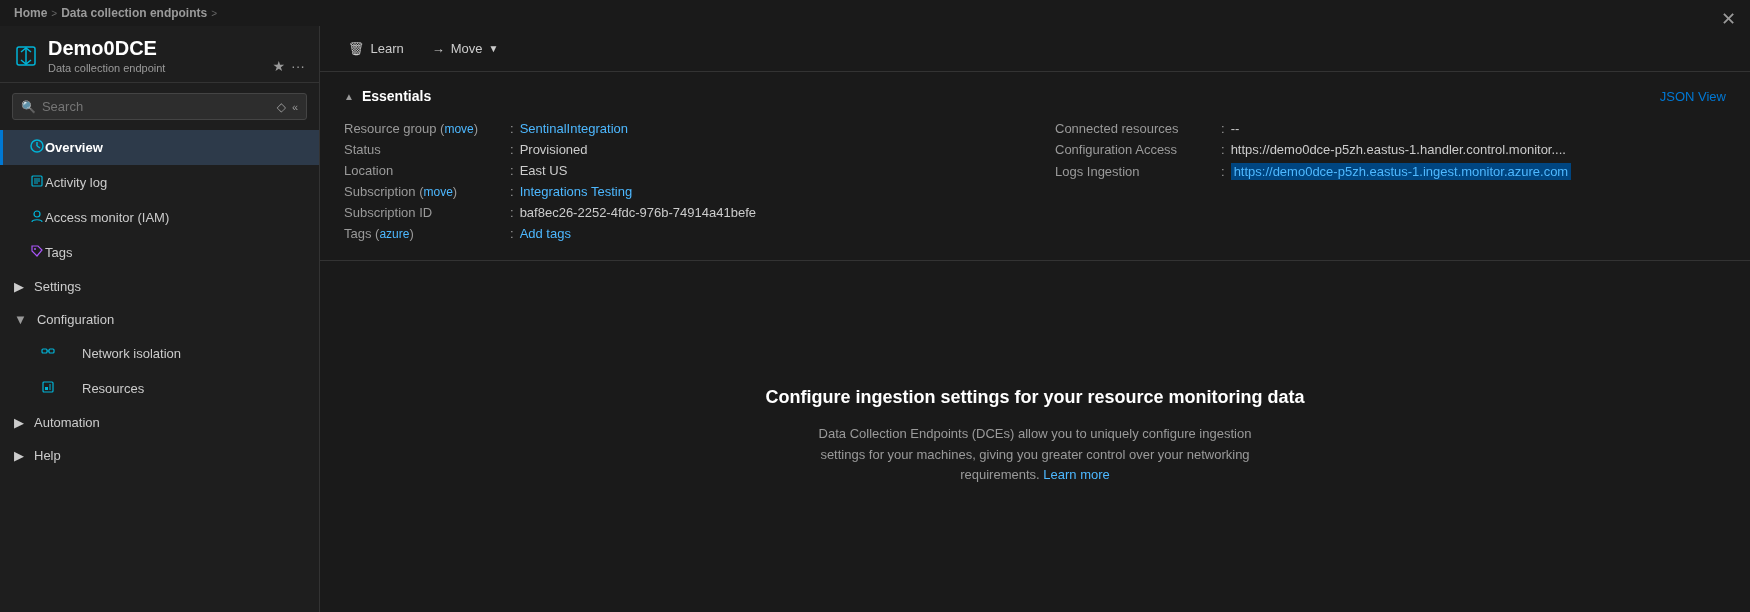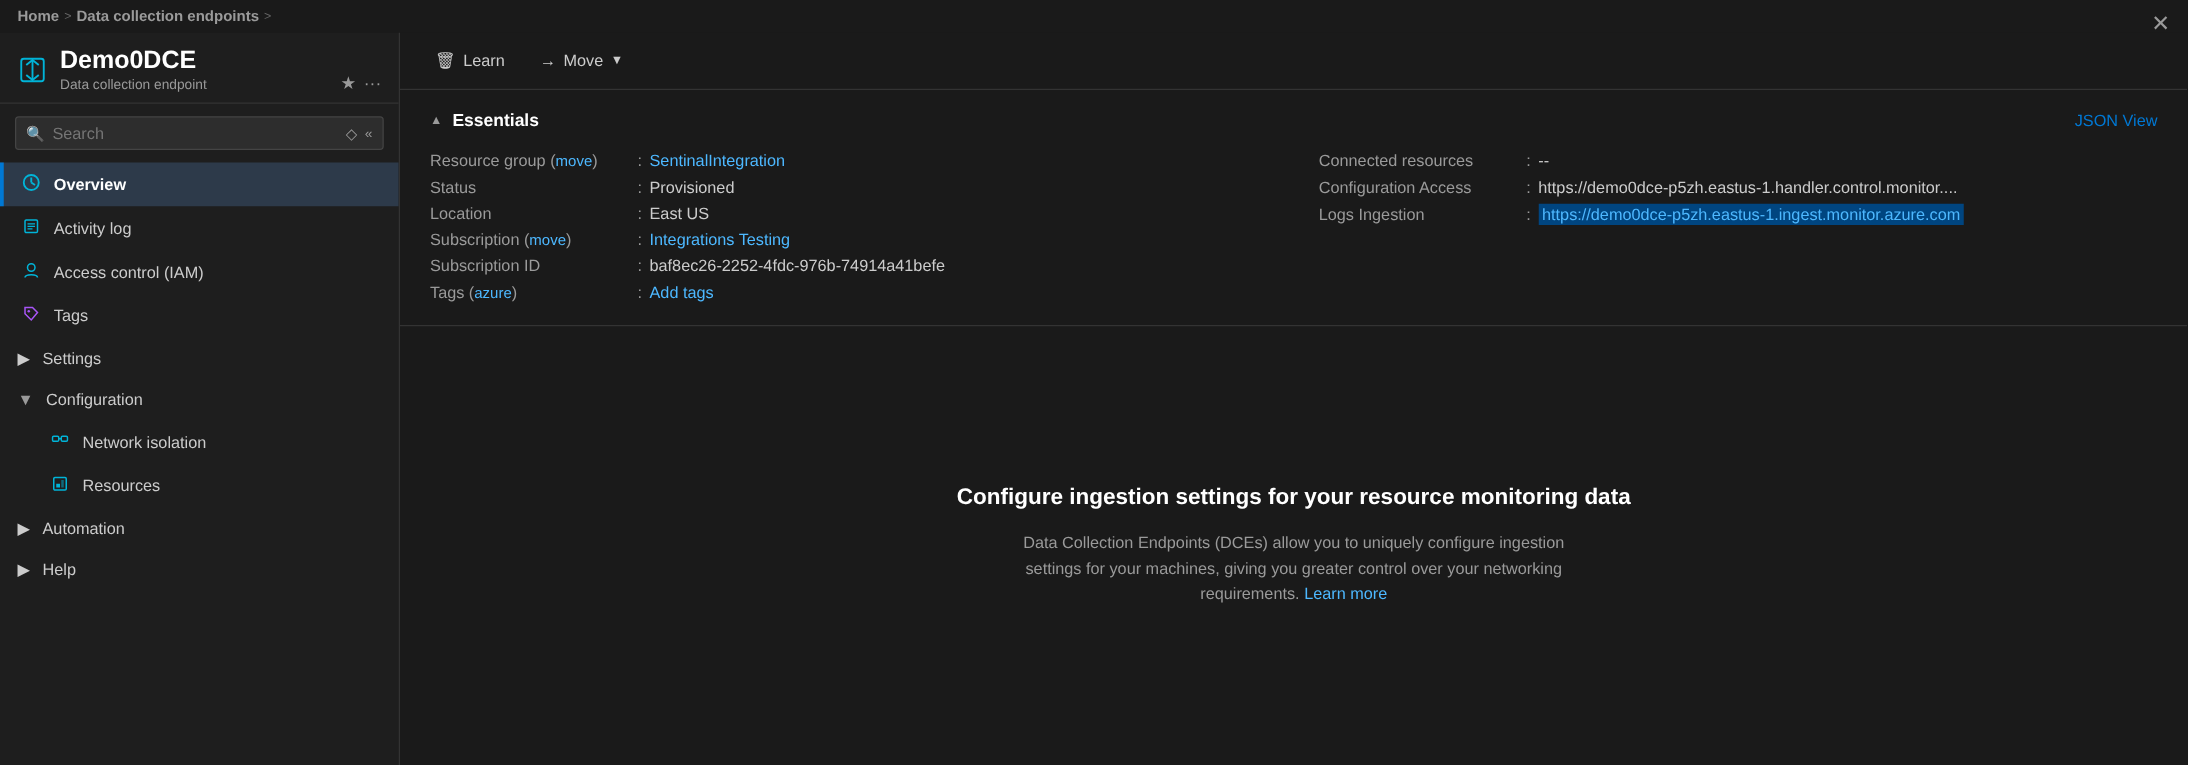--- a/index.html
+++ b/index.html
@@ -107,24 +107,23 @@
       font-size: 13px;
       outline: none;
       flex: 1;
     }
     .search-icon { color: #9a9a9a; font-size: 12px; }
 
     
     .nav-item {
       display: flex;
       align-items: center;
-      padding: 9px 14px;
+      padding: 9px 26px;
       cursor: pointer;
       color: #cccccc;
-      gap: 10px;
       font-size: 13px;
       border-left: 3px solid transparent;
     }
     .nav-item.active {
       background: #2d3a4a;
       border-left: 3px solid #0078d4;
       color: #ffffff;
       font-weight: 600;
     }
     .nav-icon {
@@ -143,21 +142,21 @@
       gap: 10px;
       font-size: 13px;
     }
 
     .nav-sub-item {
       display: flex;
       align-items: center;
       padding: 9px 14px 9px 40px;
       cursor: pointer;
       color: #cccccc;
-      gap: 10px;
+      gap: 26px;
       font-size: 13px;
     }
 
     
     .content {
       flex: 1;
       background: #1a1a1a;
       display: flex;
       flex-direction: column;
       overflow: hidden;
@@ -362,21 +361,21 @@
       <span>Activity log</span>
     </div>
 
     <div class="nav-item">
       <span class="nav-icon">
         <svg width="14" height="14" viewBox="0 0 14 14" fill="none">
           <circle cx="7" cy="5" r="3" stroke="#00b4d8" stroke-width="1.2" fill="none"></circle>
           <path d="M2 13 C2 10 12 10 12 13" stroke="#00b4d8" stroke-width="1.2" fill="none"></path>
         </svg>
       </span>
-      <span>Access control (IAM)</span>
+      <span>Access monitor (IAM)</span>
     </div>
 
     <div class="nav-item">
       <span class="nav-icon">
         <svg width="14" height="14" viewBox="0 0 14 14" fill="none">
           <path d="M2 2 L8 2 L12 6 L7 12 L2 7 Z" stroke="#a855f7" stroke-width="1.2" fill="none"></path>
           <circle cx="5" cy="5" r="1" fill="#a855f7"></circle>
         </svg>
       </span>
       <span>Tags</span>

